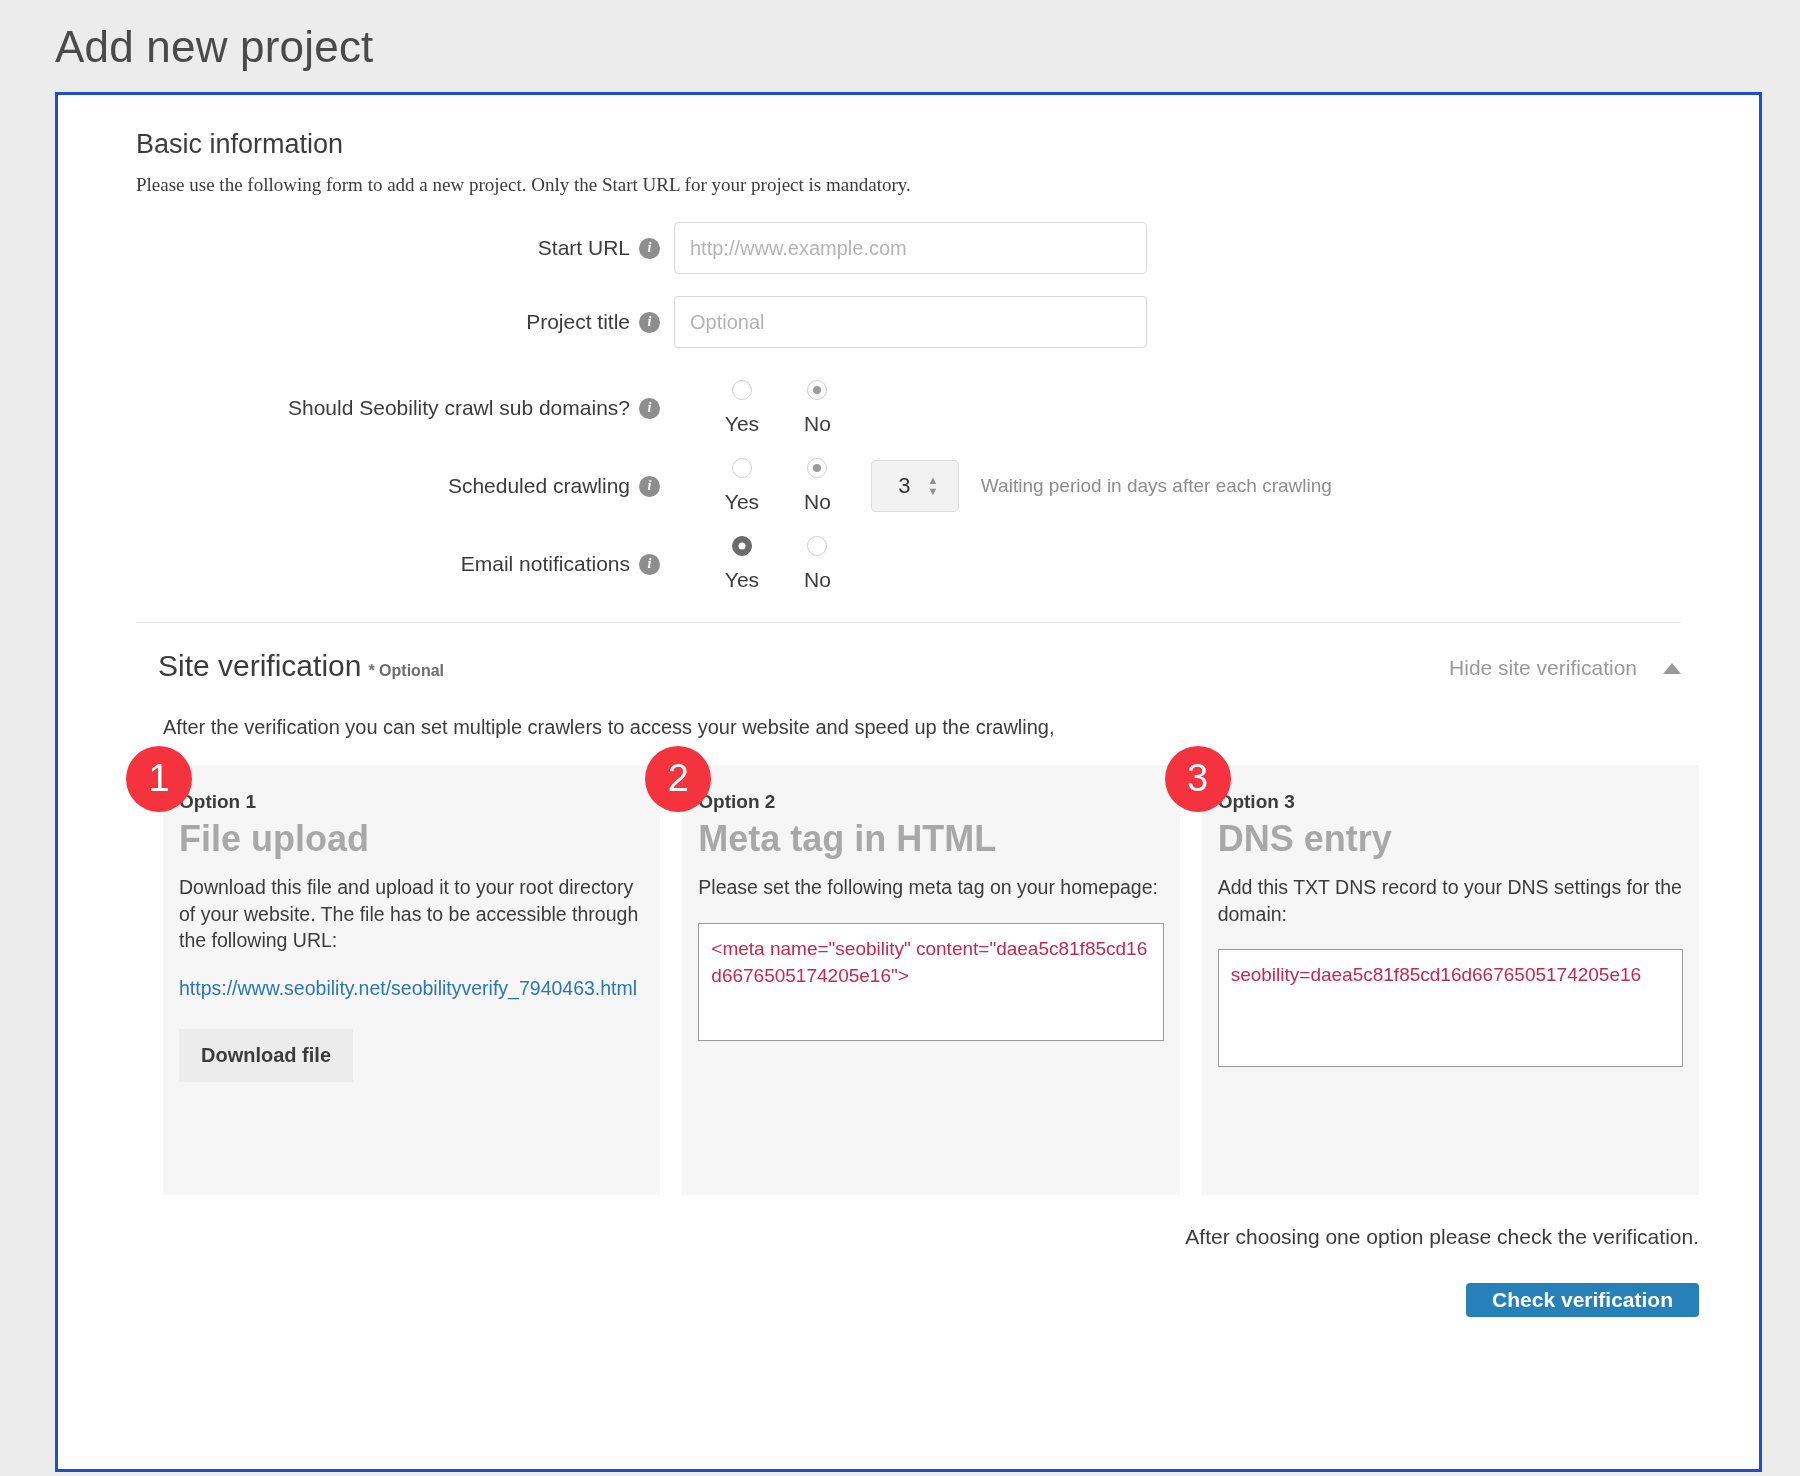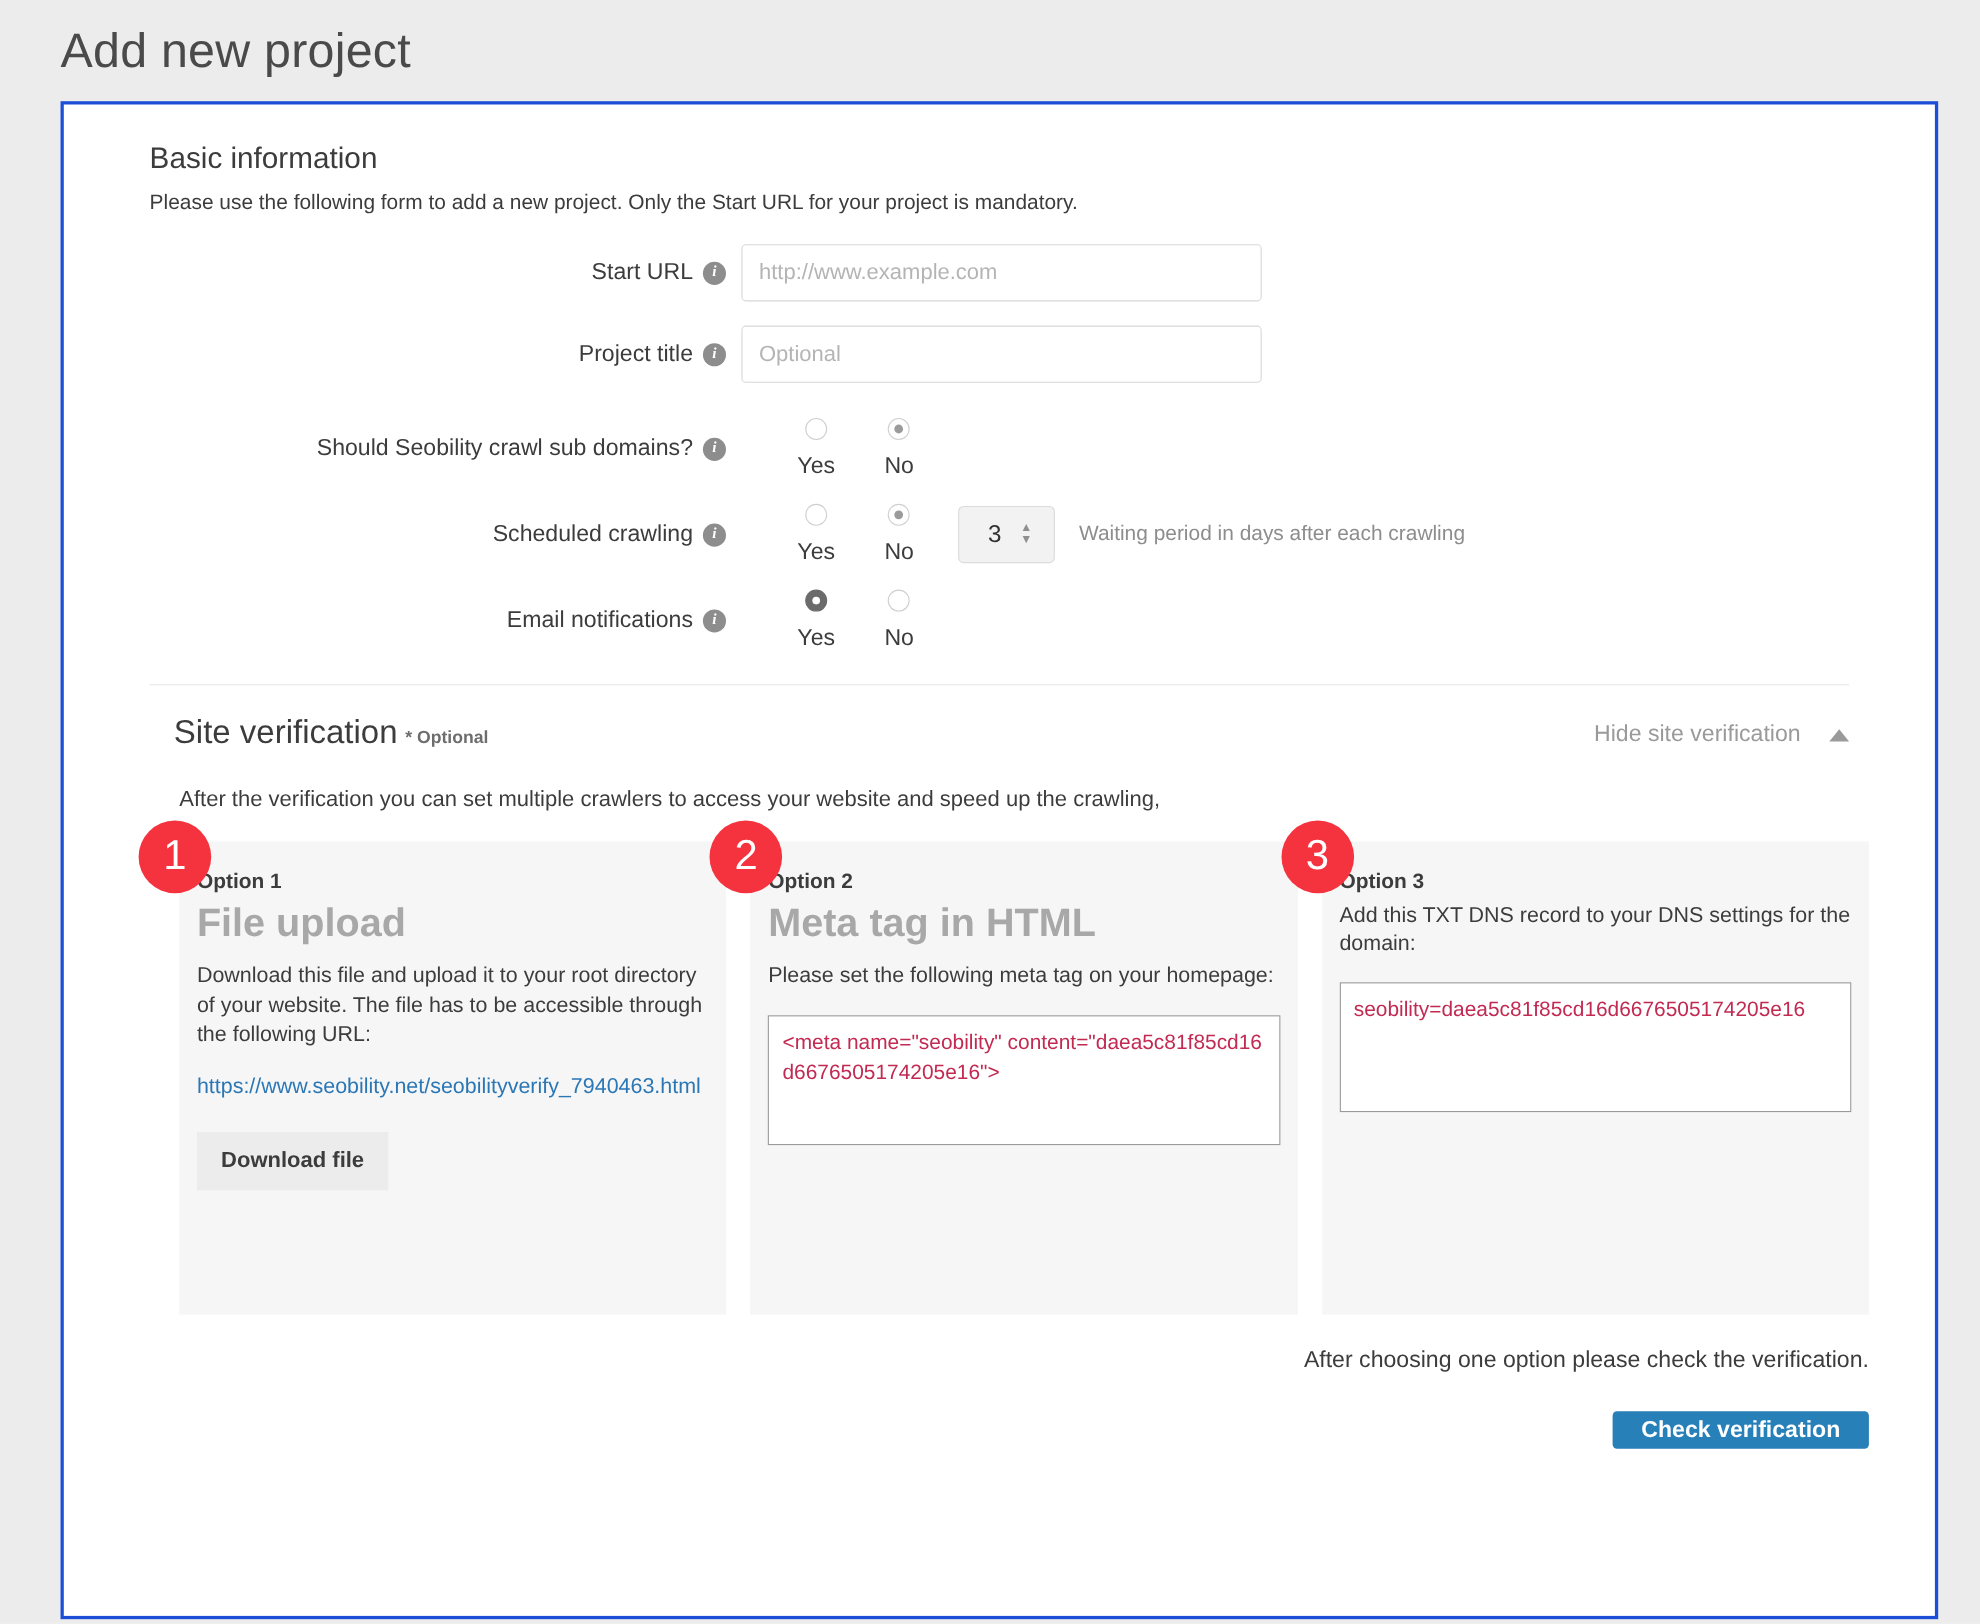--- a/index.html
+++ b/index.html
@@ -41,20 +41,21 @@
     font-weight: 400;
     color: #3c3c3c;
     margin: 0 0 14px 0;
     padding-left: 78px;
   }
   .section-desc {
     font-size: 19px;
     color: #3c3c3c;
     margin: 0 0 26px 0;
     padding-left: 78px;
+    font-family: Liberation Serif, serif;
   }
 
   
   .frow {
     display: flex;
     align-items: center;
     margin-bottom: 22px;
   }
   .flabel {
     width: 616px;
@@ -473,20 +474,21 @@
         <div class="opt-badge">2</div>
         <p class="opt-kicker">Option 2</p>
         <h3 class="opt-heading">Meta tag in HTML</h3>
         <p class="opt-text">Please set the following meta tag on your homepage:</p>
         <div class="code-box">&lt;meta name="seobility" content="daea5c81f85cd16d6676505174205e16"&gt;</div>
       </div>
 
       <div class="opt-card">
         <div class="opt-badge">3</div>
         <p class="opt-kicker">Option 3</p>
+        <h3 class="opt-heading">DNS entry</h3>
         <p class="opt-text">Add this TXT DNS record to your DNS settings for the domain:</p>
         <div class="code-box dns">seobility=daea5c81f85cd16d6676505174205e16</div>
       </div>
 
     </div>
 
     <div class="verify-footer">
       <p class="footer-note">After choosing one option please check the verification.</p>
       <button class="check-btn">Check verification</button>
     </div>

